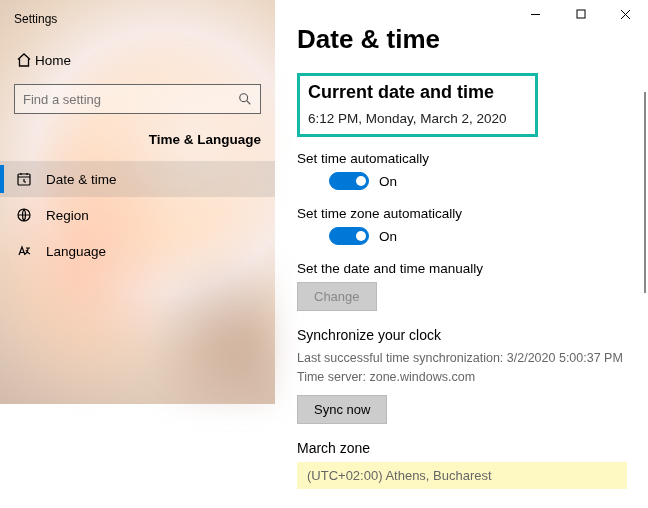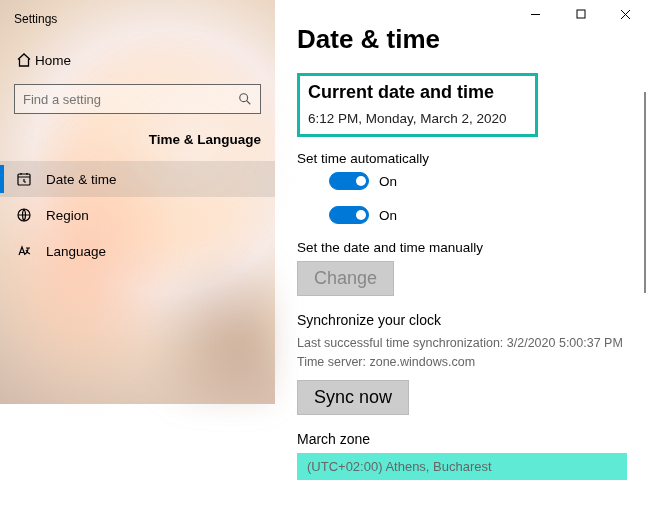--- a/index.html
+++ b/index.html
@@ -149,32 +149,32 @@
   .toggle-thumb{
     position:absolute; right:2px; top:50%; transform:translateY(-50%);
     width:10px; height:10px; border-radius:50%; background:#fff;
   }
   .toggle-state{ font-size:13.5px; }
   .btn {
     display:inline-block;
     padding:6px 16px;
     background:#ccc;
     border:1px solid #bbb;
-    font-size:18px;
+    font-size:13px;
     cursor:pointer;
   }
   .btn.disabled { color:#888; cursor:default; }
   .btn.sync { background:#ccc; }
   .sync-block .meta {
     font-size:12.5px; color:#666; line-height:1.5;
     margin-bottom:8px;
   }
   .tz-select{
     margin-top:0;
-    background:#5eead4;
+    background:#fef9c3;
     padding:6px 10px;
     width:330px;
     color:#666;
     font-size:13px;
   }
   .scrollbar-track{
     position:absolute;
     right:2px;
     top:92px;
     bottom:215px;
@@ -273,20 +273,21 @@
       <div class="setting-label">Set time automatically</div>
       <div class="toggle">
         <div class="toggle-track">
             <div class="toggle-thumb"></div>
           </div>
         <span class="toggle-state">On</span>
       </div>
     </div>
 
     <div class="setting-block">
+      <div class="setting-label">Set time zone automatically</div>
       <div class="toggle">
         <div class="toggle-track">
             <div class="toggle-thumb"></div>
           </div>
         <span class="toggle-state">On</span>
       </div>
     </div>
 
     <div class="setting-block">
       <div class="setting-label">Set the date and time manually</div>

